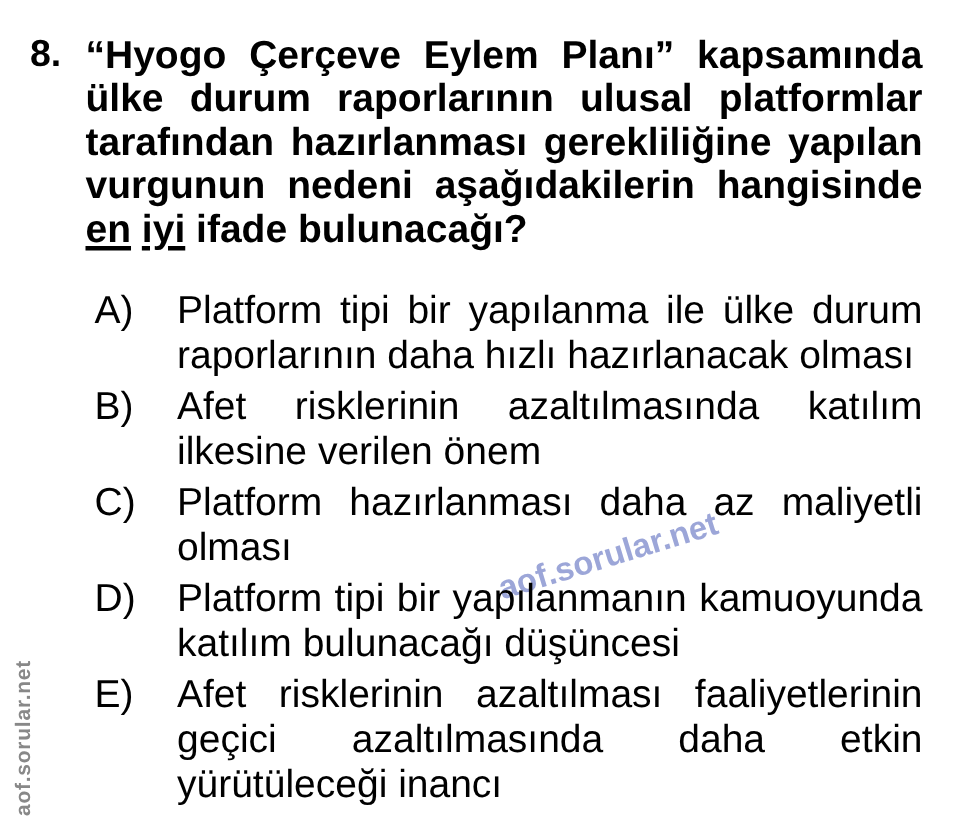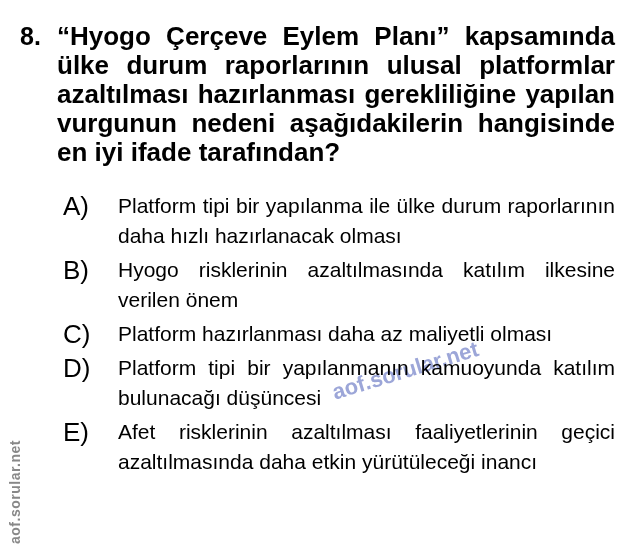--- a/index.html
+++ b/index.html
@@ -36,20 +36,21 @@
   }
   .q-text {
     width: 558px;
     flex: none;
     font-weight: bold;
     font-size: 26px;
     line-height: 29px;
     text-align: justify;
   }
   .q-text .u {
+    text-decoration: underline;
     text-decoration-thickness: 3px;
     text-underline-offset: 3px;
   }
   .options {
     margin-top: 24px;
     padding-left: 63px;
     padding-right: 22px;
   }
   .opt {
     display: flex;
@@ -57,21 +58,21 @@
   }
   .opt-letter {
     width: 55px;
     flex: none;
     font-size: 26px;
     line-height: 30px;
   }
   .opt-text {
     width: 497px;
     flex: none;
-    font-size: 21px;
+    font-size: 26px;
     line-height: 30px;
     text-align: justify;
   }
   .wm {
     position: absolute;
     font-weight: bold;
     white-space: nowrap;
     z-index: 0;
     user-select: none;
   }
@@ -98,37 +99,37 @@
 
 <div class="wm wm-left">aof.sorular.net</div>
 
 <div class="wm wm-diag">aof.sorular.net</div>
 
 <div class="content">
 
   <div class="q-row">
     <div class="q-num">8.</div>
     <div class="q-text">
-      <span>“Hyogo Çerçeve Eylem Planı” kapsamında ülke durum raporlarının ulusal platformlar azaltılması hazırlanması gerekliliğine yapılan vurgunun nedeni aşağıdakilerin hangisinde</span>
+      <span>“Hyogo Çerçeve Eylem Planı” kapsamında ülke durum raporlarının ulusal platformlar tarafından hazırlanması gerekliliğine yapılan vurgunun nedeni aşağıdakilerin hangisinde</span>
       <span class="u">en</span>
       <span class="u">iyi</span>
-      <span>ifade tarafından?</span>
+      <span>ifade bulunacağı?</span>
     </div>
   </div>
 
   <div class="options">
 
     <div class="opt">
       <div class="opt-letter">A)</div>
       <div class="opt-text">Platform tipi bir yapılanma ile ülke durum raporlarının daha hızlı hazırlanacak olması</div>
     </div>
 
     <div class="opt">
       <div class="opt-letter">B)</div>
-      <div class="opt-text">Hyogo risklerinin azaltılmasında katılım ilkesine verilen önem</div>
+      <div class="opt-text">Afet risklerinin azaltılmasında katılım ilkesine verilen önem</div>
     </div>
 
     <div class="opt">
       <div class="opt-letter">C)</div>
       <div class="opt-text">Platform hazırlanması daha az maliyetli olması</div>
     </div>
 
     <div class="opt">
       <div class="opt-letter">D)</div>
       <div class="opt-text">Platform tipi bir yapılanmanın kamuoyunda katılım bulunacağı düşüncesi</div>

